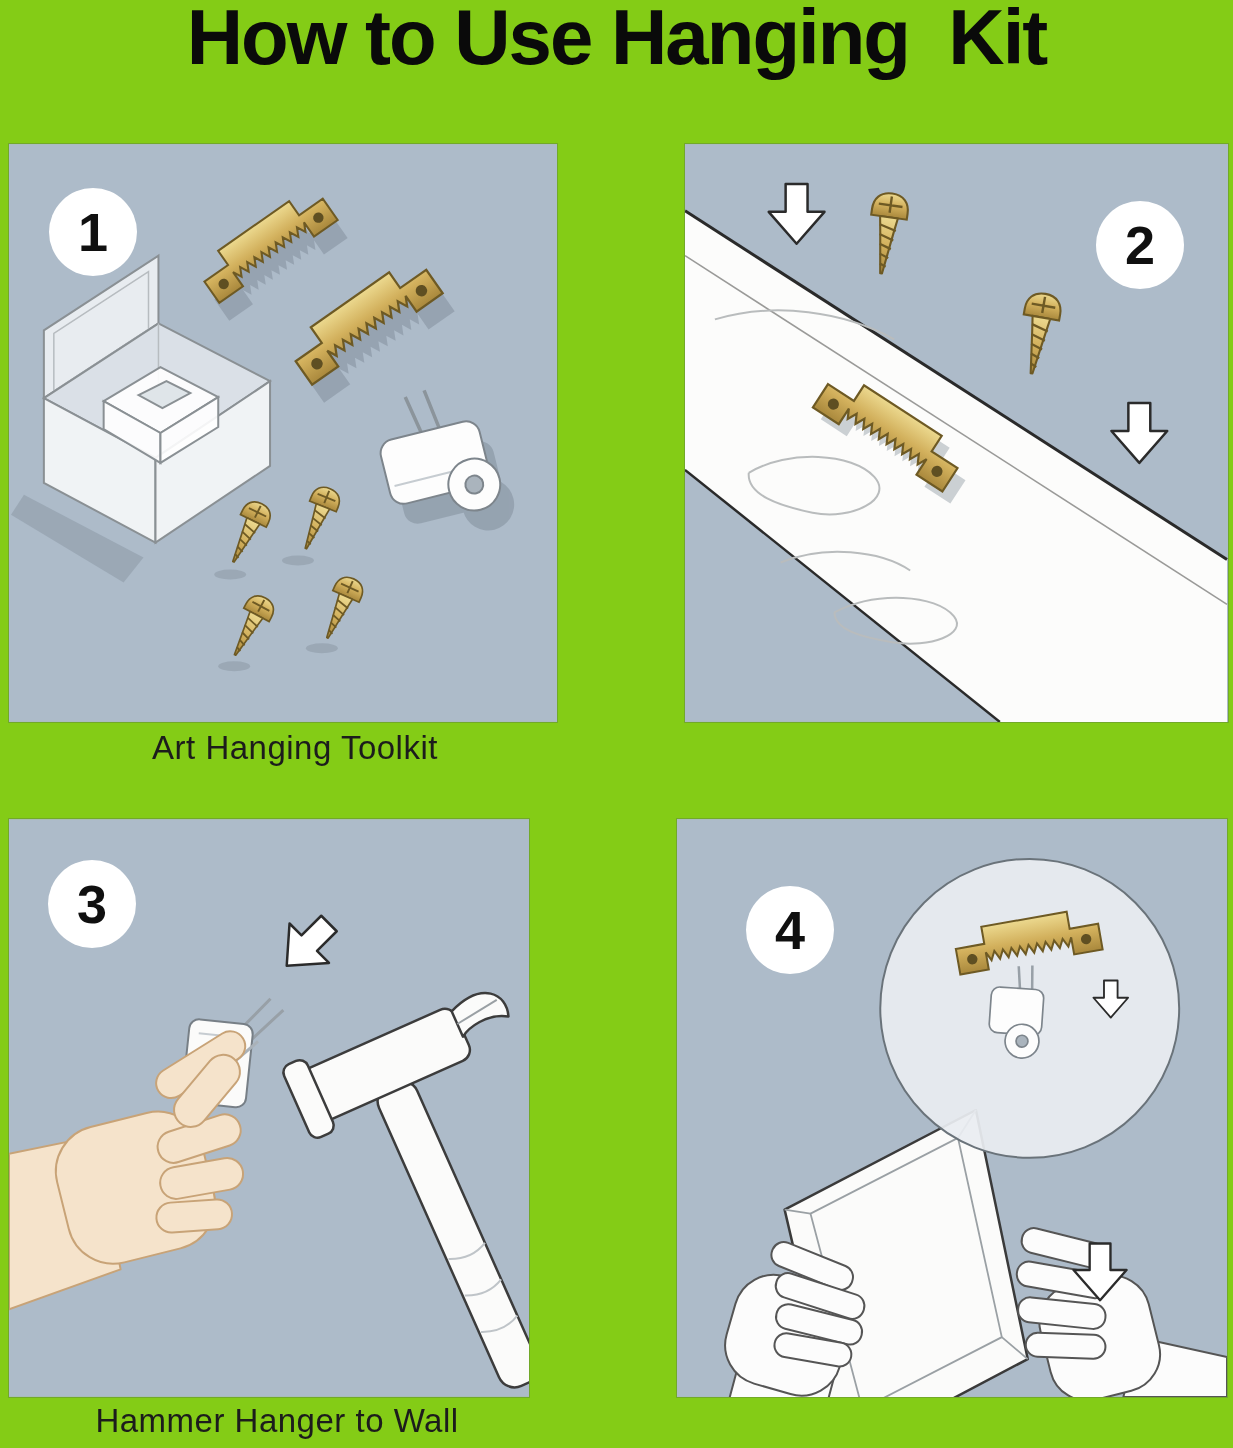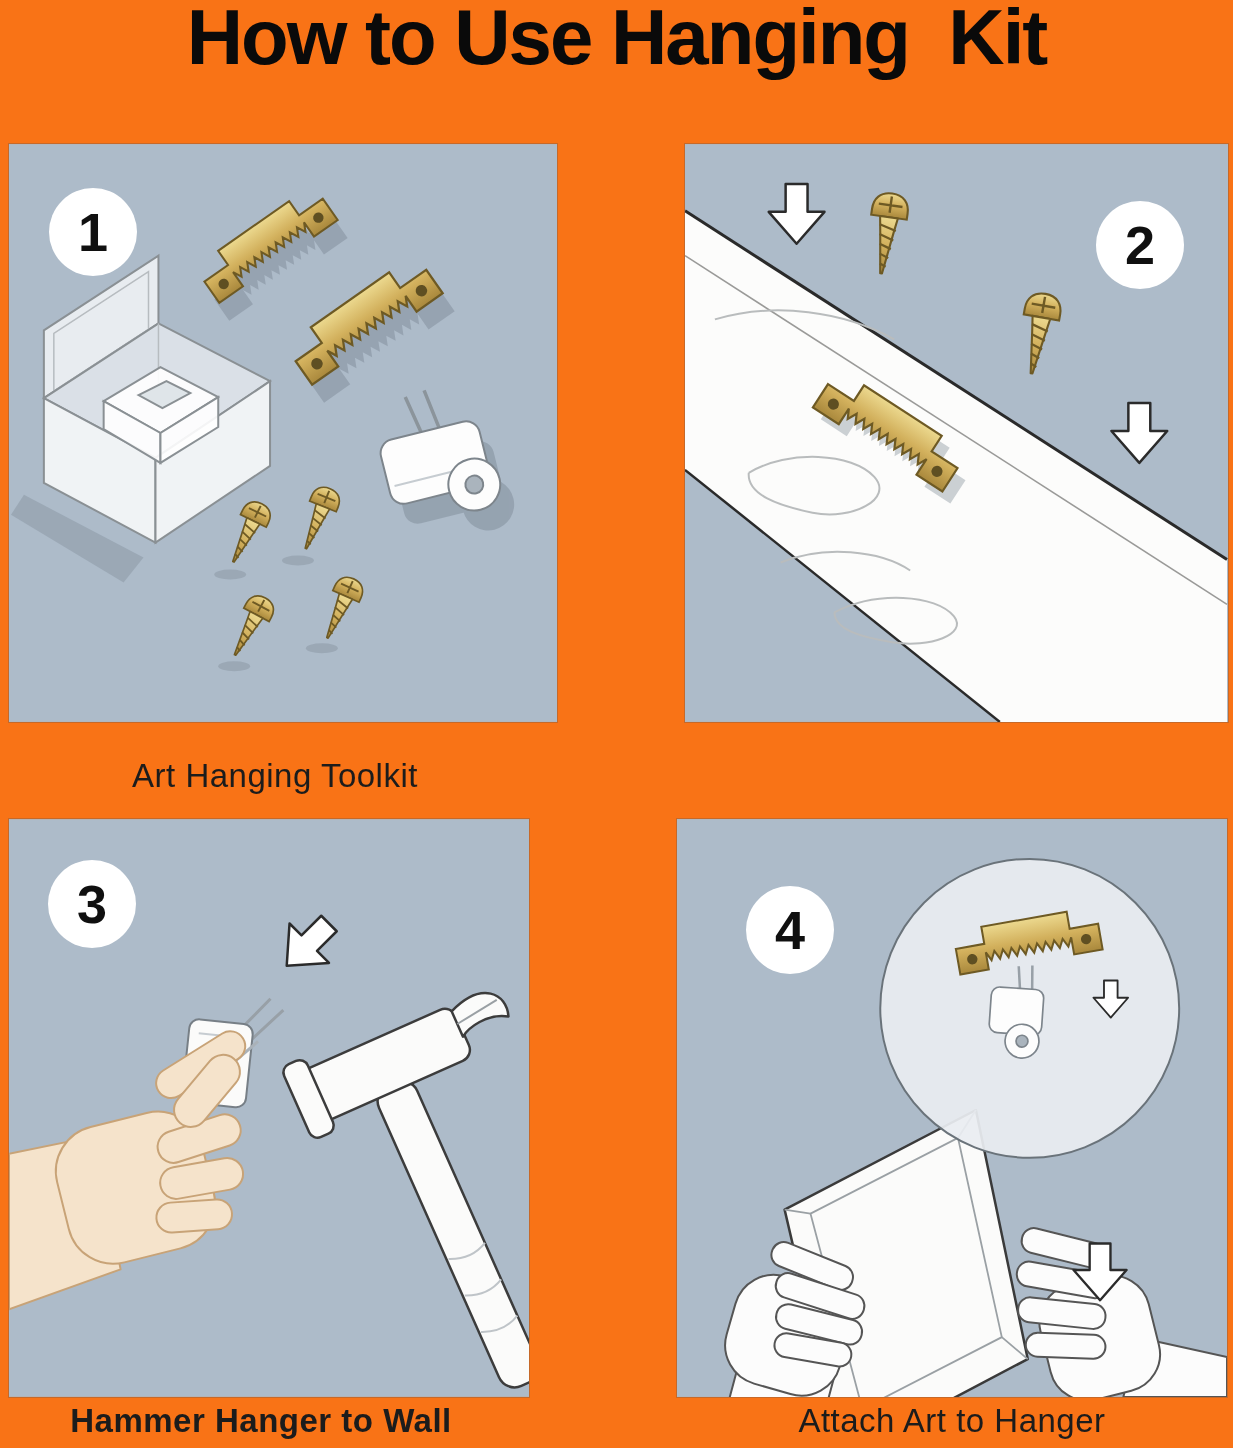--- a/index.html
+++ b/index.html
@@ -1,16 +1,16 @@
 <!DOCTYPE html>
 <html><head>
 <meta charset="utf-8">
 <style>
   html,body { margin:0; padding:0; background:#ffffff; font-family:"Liberation Sans", sans-serif; }
-  .page { position:relative; width:1233px; height:1448px; margin:0 auto; background:#f97316; overflow:hidden; }
+  .page { position:relative; width:1233px; height:1448px; margin:0 auto; background:#84cc16; overflow:hidden; }
 
   .title {
     position:absolute; top:-8px; left:0; width:100%;
     text-align:center; font-size:78px; font-weight:700; letter-spacing:-2px;
     color:#0a0a0a; white-space:pre;
   }
 
   .panel { position:absolute; box-sizing:border-box; border:1px solid rgba(70,80,95,.28); }
   #p1 { left:8px;   top:143px; width:550px; height:580px; }
   #p2 { left:684px; top:143px; width:545px; height:580px; }
@@ -26,23 +26,23 @@
   }
   #b1 { left:49px;   top:188px; }
   #b2 { left:1096px; top:201px; }
   #b3 { left:48px;   top:860px; }
   #b4 { left:746px;  top:886px; }
 
   .caption {
     position:absolute; text-align:center; font-size:33px; font-weight:400;
     color:#1c1c1c; letter-spacing:0.5px;
   }
-  #cap1 { left:0;   top:729px;  width:550px;margin-top:28px; }
+  #cap1 { left:20px;   top:729px;  width:550px; }
   #cap2 { left:684px; top:729px;  width:545px; }
-  #cap3 { left:0;   top:1402px; width:522px;font-weight:bold; }
+  #cap3 { left:16px;   top:1402px; width:522px; }
   #cap4 { left:676px; top:1402px; width:552px; }
 </style>
 </head>
 <body>
 
 <div class="page">
 
   <div class="title">How to Use Hanging  Kit</div>
 
   <div class="panel" id="p1">
@@ -274,15 +274,14 @@
     </svg>
   </div>
 
   <div class="badge" id="b1">1</div>
   <div class="badge" id="b2">2</div>
   <div class="badge" id="b3">3</div>
   <div class="badge" id="b4">4</div>
 
   <div class="caption" id="cap1">Art Hanging Toolkit</div>
   <div class="caption" id="cap3">Hammer Hanger to Wall</div>
-  <div class="caption" id="cap4">Attach Art to Hanger</div>
 
 </div>
 
 </body></html>

